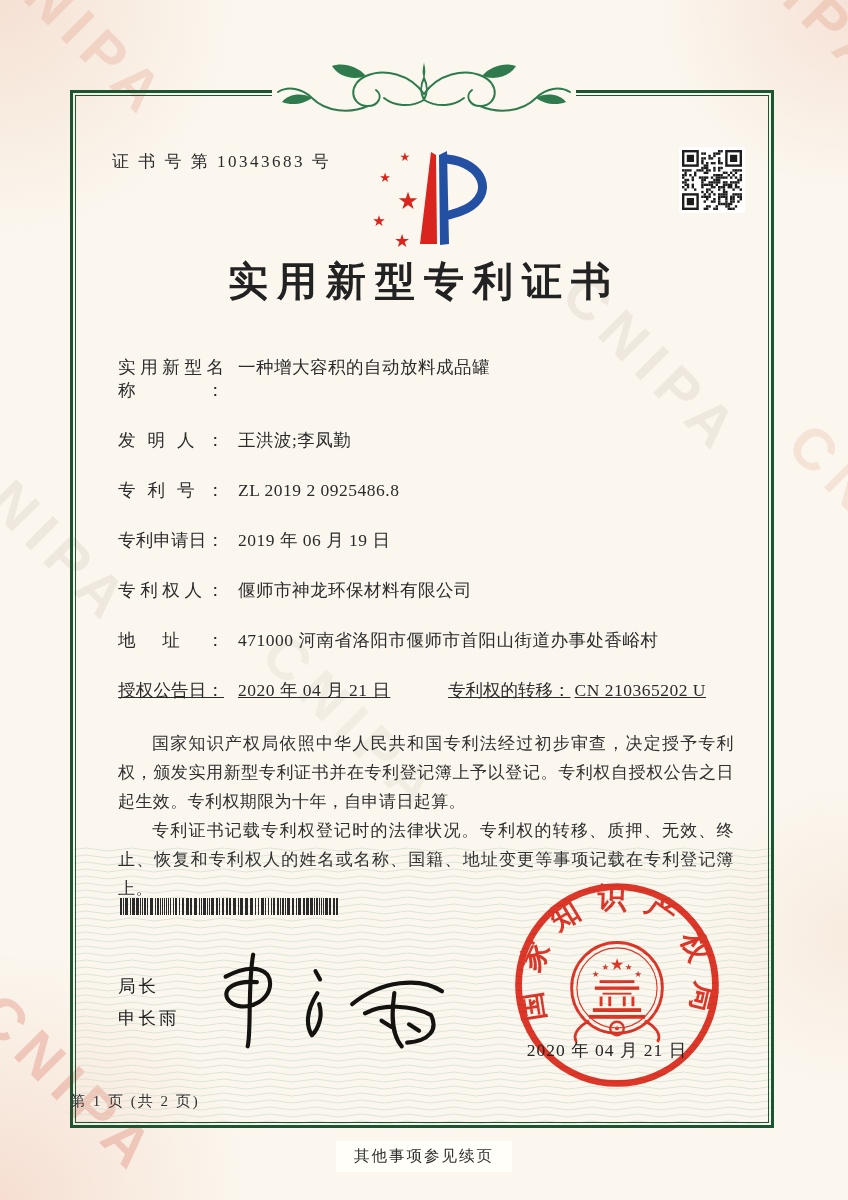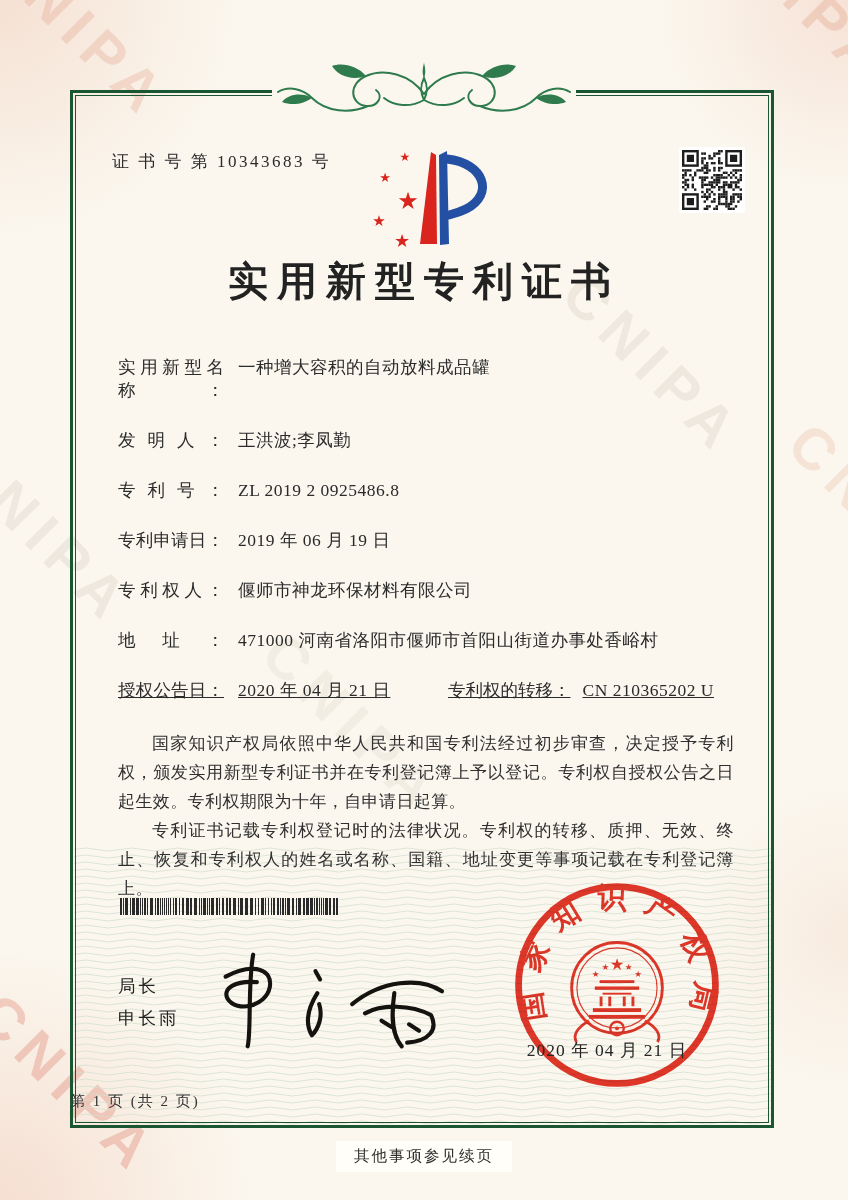--- a/index.html
+++ b/index.html
@@ -361,21 +361,21 @@
       <span class="flabel">地址：</span>
       <span class="fvalue">471000 河南省洛阳市偃师市首阳山街道办事处香峪村</span>
     </div>
     <div class="frow">
       <div class="gpair gpair-left">
         <span class="flabel">授权公告日：</span>
         <span class="fvalue">2020 年 04 月 21 日</span>
       </div>
       <div class="gpair">
         <span>专利权的转移：</span>
-        <span class="fvalue" style="margin-left:12px;">CN 210365202 U</span>
+        <span class="fvalue" style="margin-left:4px;">CN 210365202 U</span>
       </div>
     </div>
     <div class="paras">
       <p>国家知识产权局依照中华人民共和国专利法经过初步审查，决定授予专利权，颁发实用新型专利证书并在专利登记簿上予以登记。专利权自授权公告之日起生效。专利权期限为十年，自申请日起算。</p>
       <p>专利证书记载专利权登记时的法律状况。专利权的转移、质押、无效、终止、恢复和专利权人的姓名或名称、国籍、地址变更等事项记载在专利登记簿上。</p>
     </div>
   </div>
 
   <div class="barcode" id="barcode">
       <span style="width: 2px; margin-right: 1px;"></span>

